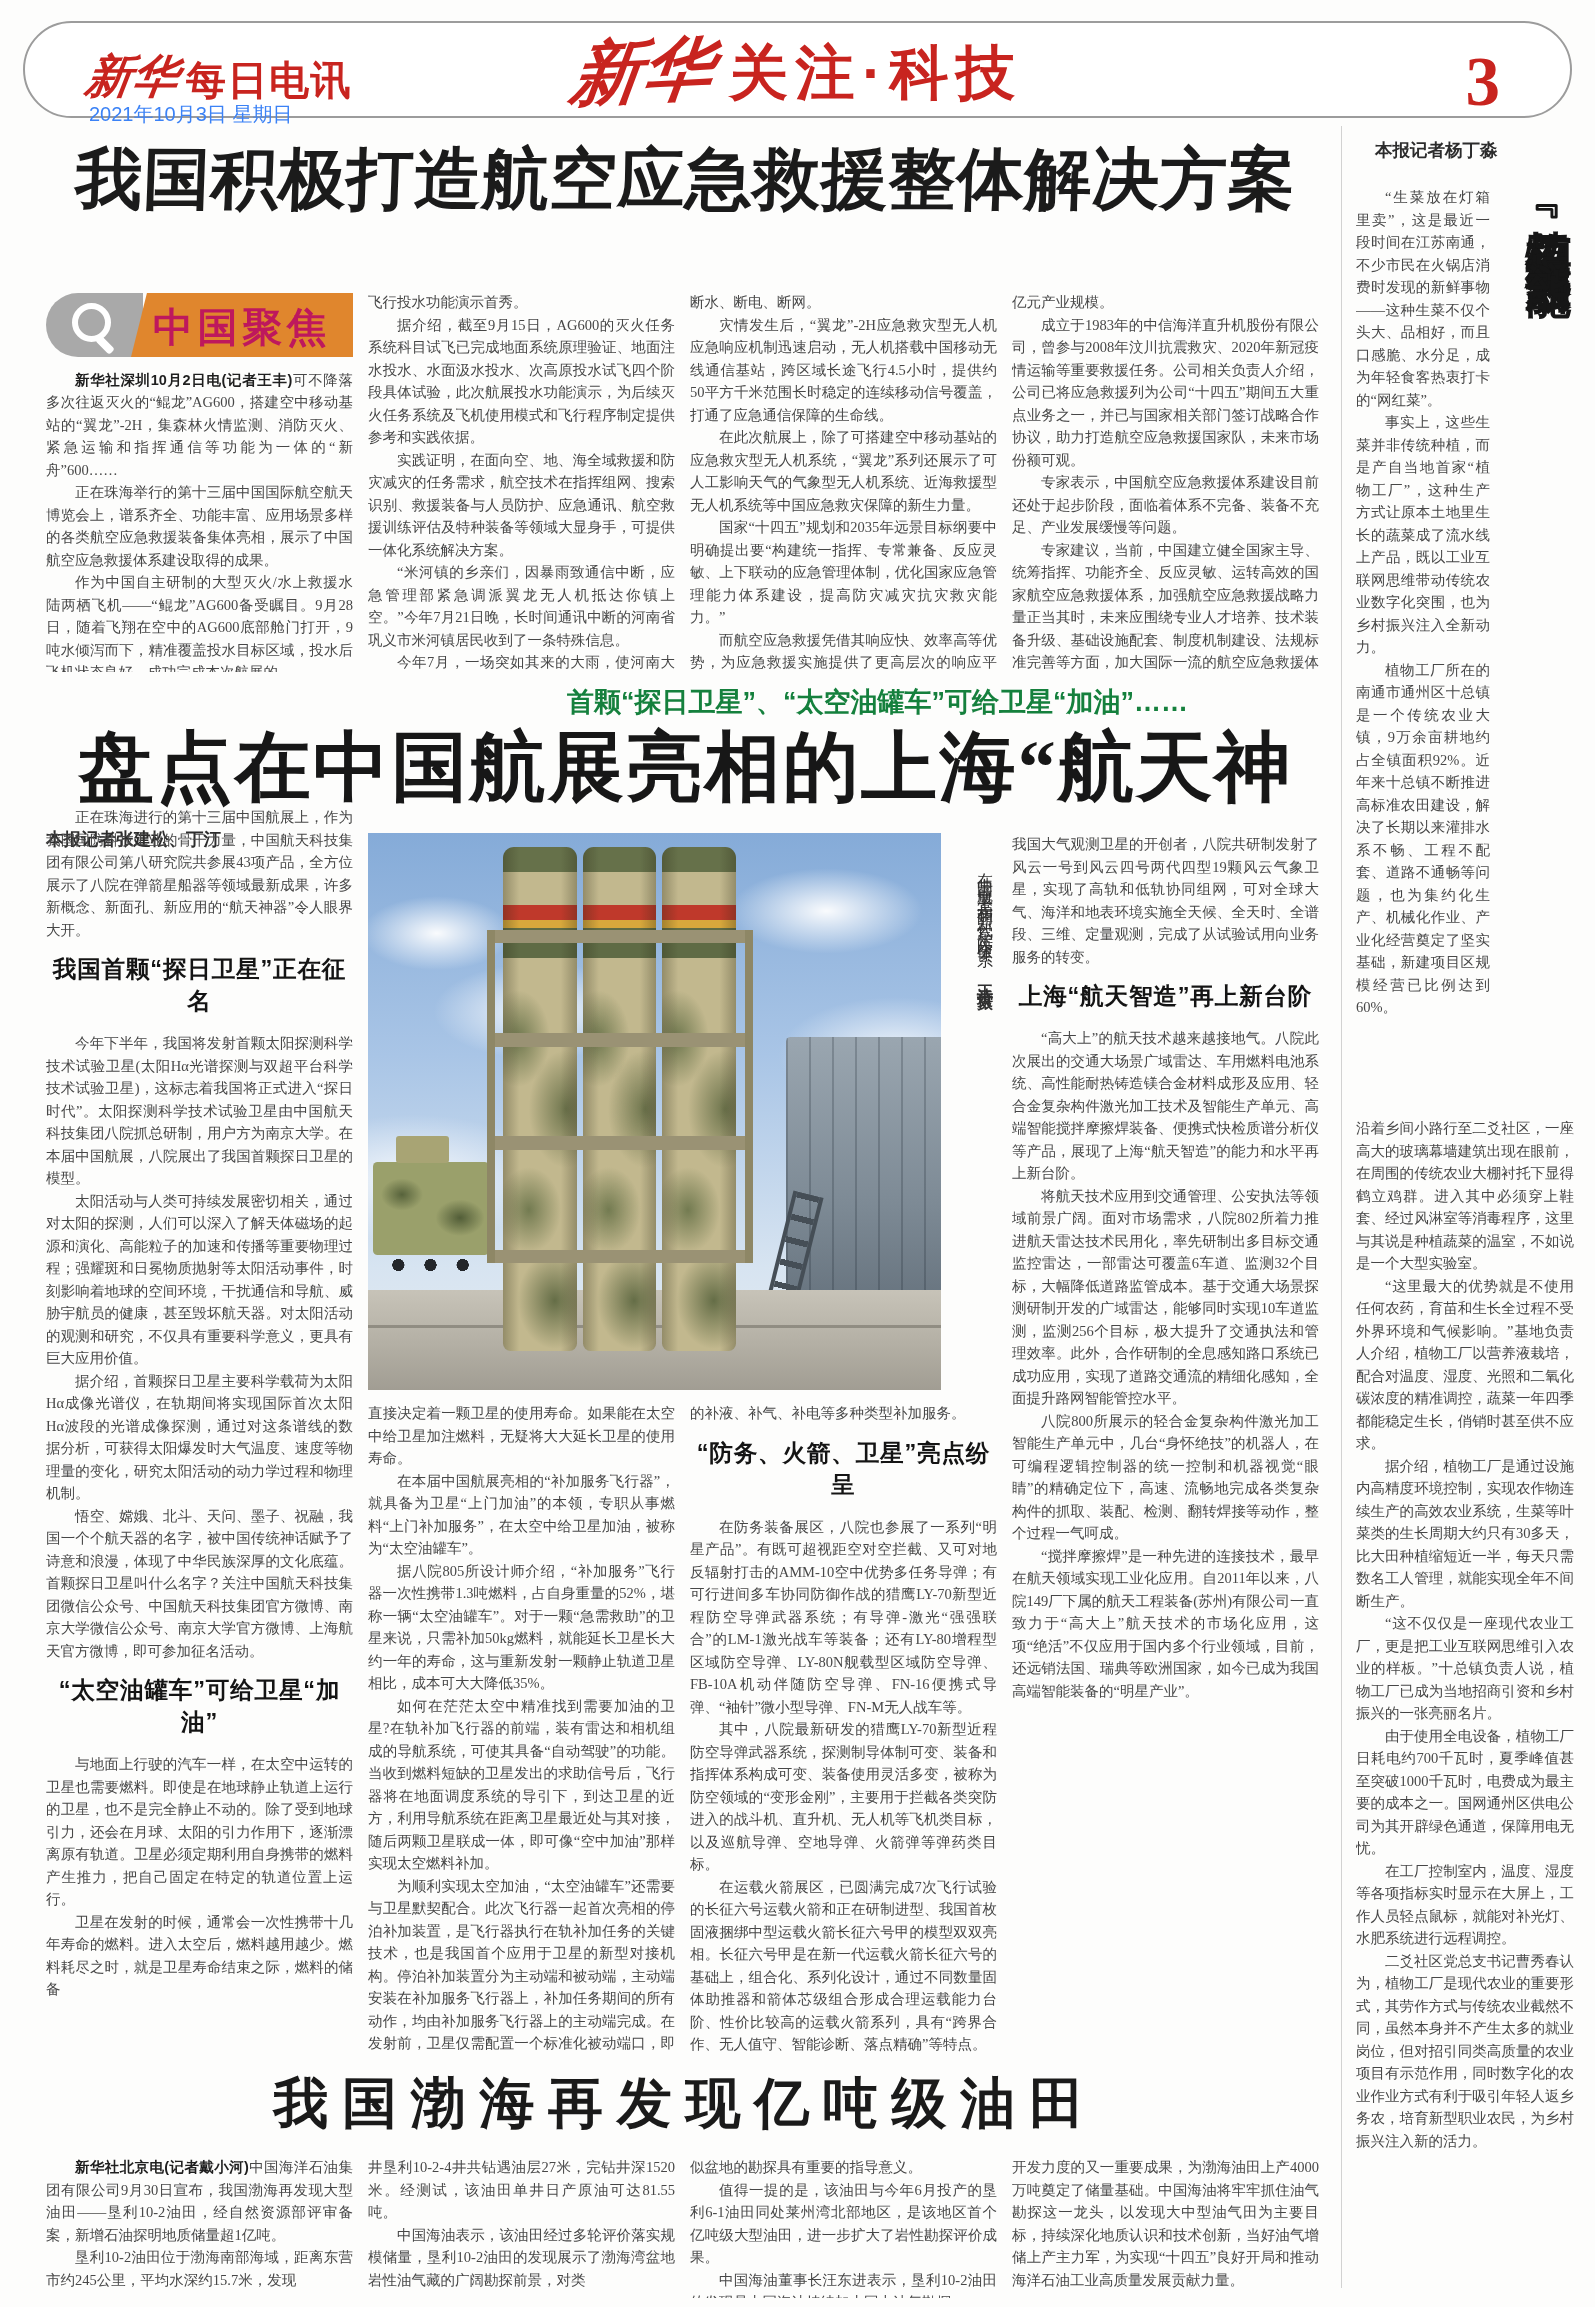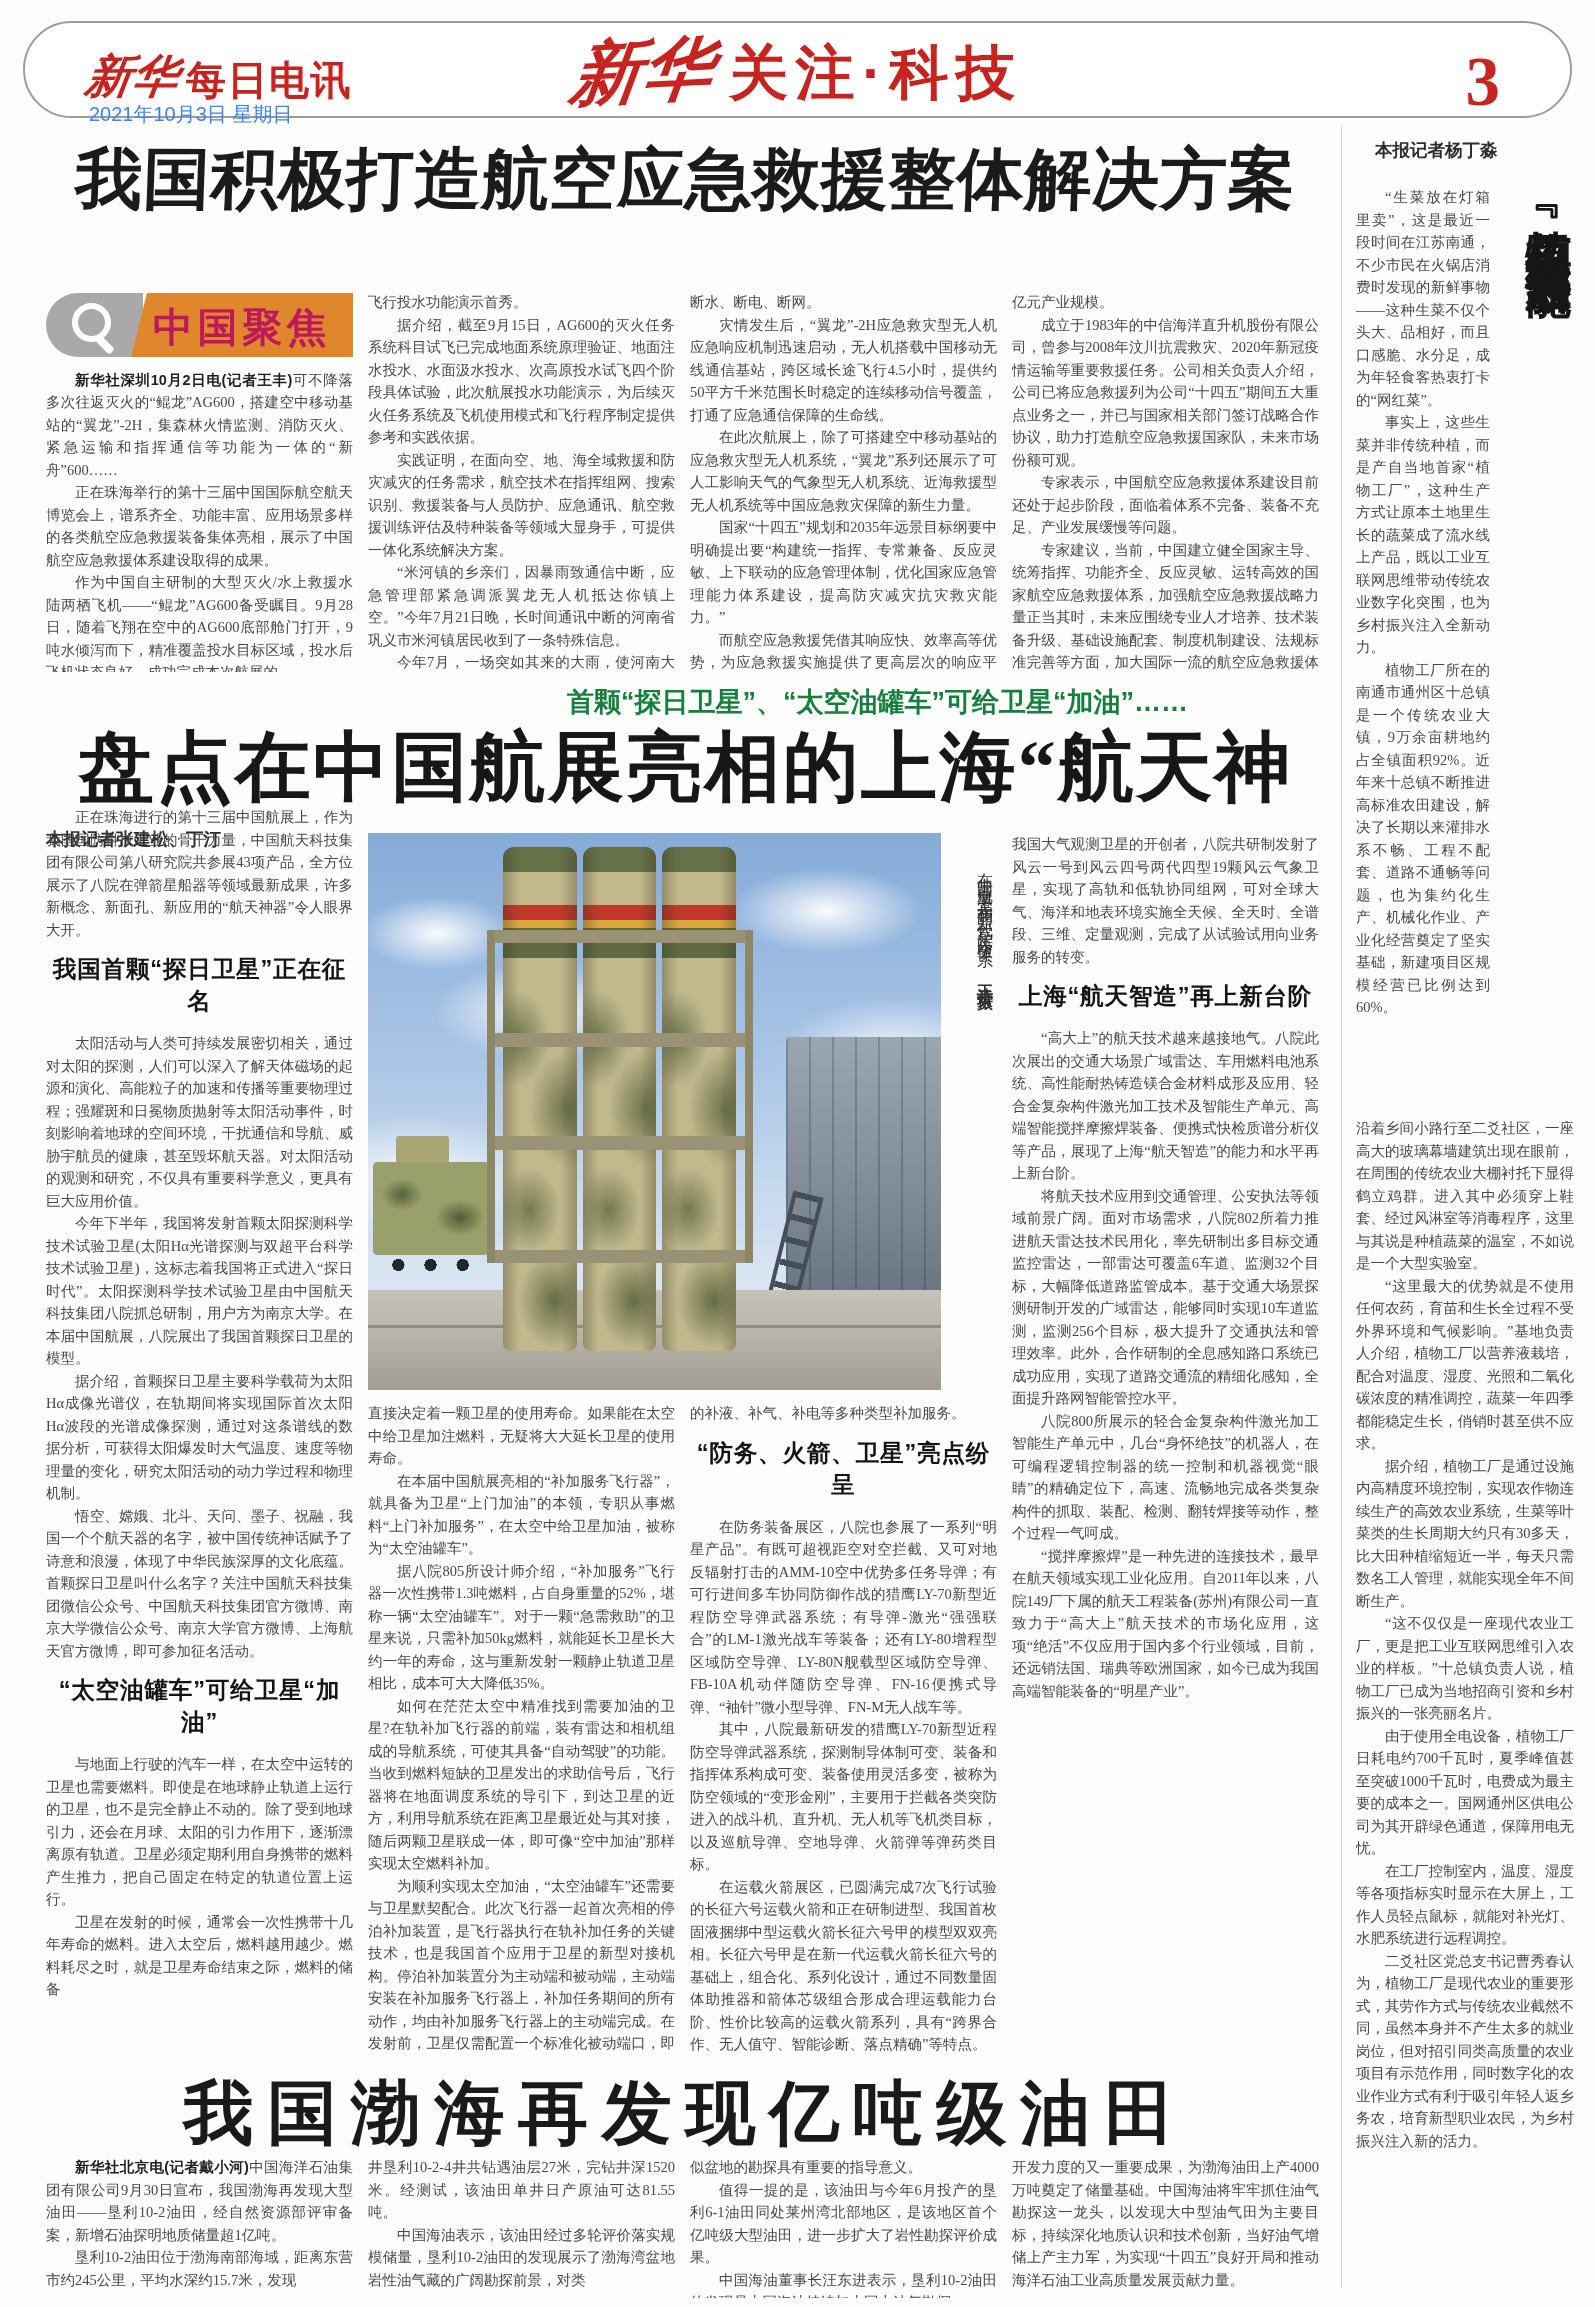--- a/index.html
+++ b/index.html
@@ -94,21 +94,21 @@
        linear-gradient(180deg,#9aa6b0 0%,#7d8a95 55%,#5f6b76 100%);}
   .veh-right::after{content:"";position:absolute;left:13.7px;bottom:3px;width:26px;height:26px;border-radius:50%;background:#2c3136;}
   .ladder{position:absolute;right:135px;top:359px;width:23px;height:149px;
      border-left:4.6px solid #454e56;border-right:4.6px solid #454e56;
      background:repeating-linear-gradient(180deg,#454e56 0 6px,rgba(0,0,0,0) 6px 23px);transform:rotate(14deg);}
   .v-caption{position:absolute;left:948px;top:860px;width:47px;height:527px;
      writing-mode:vertical-rl;font-size:16px;line-height:1.2;letter-spacing:4.6px;color:#2f2f2f;}
   .v-credit{margin-block-start:44px;font-weight:bold;letter-spacing:3px;}
   
   .a3-hl{position:absolute;left:46px;top:2067px;width:1279px;margin:0;text-align:center;
-         font-family:"Liberation Serif","DejaVu Serif",serif;font-weight:900;font-size:70px;
+         font-family:"Liberation Serif","DejaVu Serif",serif;font-weight:900;font-size:55px;
          color:#1a1a1a;letter-spacing:13.7px;}
   
   .sidebar{position:absolute;left:1356px;top:114px;width:218px;height:2177px;}
   .sb-byline{position:absolute;left:19px;top:24px;}
   .sb-narrow{position:absolute;left:0;top:72px;width:134px;height:916px;overflow:hidden;}
   .sb-vtitle{position:absolute;right:1.5px;top:76px;height:921px;writing-mode:vertical-rl;
      font-family:"Liberation Serif","DejaVu Serif",serif;font-weight:900;font-size:46px;
      color:#161616;letter-spacing:3px;line-height:1.05;}
   .sb-wide{position:absolute;left:0;top:1003px;width:218px;height:1163px;overflow:hidden;}
 </style>
@@ -165,22 +165,22 @@
       <p class="para">专家建议，当前，中国建立健全国家主导、统筹指挥、功能齐全、反应灵敏、运转高效的国家航空应急救援体系，加强航空应急救援战略力量正当其时，未来应围绕专业人才培养、技术装备升级、基础设施配套、制度机制建设、法规标准完善等方面，加大国际一流的航空应急救援体系建设力度。</p>
     </div>
 
   <p class="a2-kicker">首颗“探日卫星”、“太空油罐车”可给卫星“加油”……</p>
   <h1 class="a2-hl">盘点在中国航展亮相的上海“航天神器”</h1>
   <div class="a2-byline byline">本报记者张建松、丁汀</div>
 
   <div class="col" style="left:46px;top:806px;width:307px;height:1201px;">
       <p class="para">正在珠海进行的第十三届中国航展上，作为我国国防科技工业的骨干力量，中国航天科技集团有限公司第八研究院共参展43项产品，全方位展示了八院在弹箭星船器等领域最新成果，许多新概念、新面孔、新应用的“航天神器”令人眼界大开。</p>
       <div class="sub-hd">我国首颗“探日卫星”正在征名</div>
+      <p class="para">今年下半年，我国将发射首颗太阳探测科学技术试验卫星(太阳Hα光谱探测与双超平台科学技术试验卫星)，这标志着我国将正式进入“探日时代”。太阳探测科学技术试验卫星由中国航天科技集团八院抓总研制，用户方为南京大学。在本届中国航展，八院展出了我国首颗探日卫星的模型。</p>
       <p class="para">太阳活动与人类可持续发展密切相关，通过对太阳的探测，人们可以深入了解天体磁场的起源和演化、高能粒子的加速和传播等重要物理过程；强耀斑和日冕物质抛射等太阳活动事件，时刻影响着地球的空间环境，干扰通信和导航、威胁宇航员的健康，甚至毁坏航天器。对太阳活动的观测和研究，不仅具有重要科学意义，更具有巨大应用价值。</p>
-      <p class="para">今年下半年，我国将发射首颗太阳探测科学技术试验卫星(太阳Hα光谱探测与双超平台科学技术试验卫星)，这标志着我国将正式进入“探日时代”。太阳探测科学技术试验卫星由中国航天科技集团八院抓总研制，用户方为南京大学。在本届中国航展，八院展出了我国首颗探日卫星的模型。</p>
       <p class="para">据介绍，首颗探日卫星主要科学载荷为太阳Hα成像光谱仪，在轨期间将实现国际首次太阳Hα波段的光谱成像探测，通过对这条谱线的数据分析，可获得太阳爆发时大气温度、速度等物理量的变化，研究太阳活动的动力学过程和物理机制。</p>
       <p class="para">悟空、嫦娥、北斗、天问、墨子、祝融，我国一个个航天器的名字，被中国传统神话赋予了诗意和浪漫，体现了中华民族深厚的文化底蕴。首颗探日卫星叫什么名字？关注中国航天科技集团微信公众号、中国航天科技集团官方微博、南京大学微信公众号、南京大学官方微博、上海航天官方微博，即可参加征名活动。</p>
       <div class="sub-hd">“太空油罐车”可给卫星“加油”</div>
       <p class="para">与地面上行驶的汽车一样，在太空中运转的卫星也需要燃料。即使是在地球静止轨道上运行的卫星，也不是完全静止不动的。除了受到地球引力，还会在月球、太阳的引力作用下，逐渐漂离原有轨道。卫星必须定期利用自身携带的燃料产生推力，把自己固定在特定的轨道位置上运行。</p>
       <p class="para">卫星在发射的时候，通常会一次性携带十几年寿命的燃料。进入太空后，燃料越用越少。燃料耗尽之时，就是卫星寿命结束之际，燃料的储备</p>
     </div>
 
   <div class="photo">
     <div class="ph-sky"></div>
     <div class="veh-right"></div>

